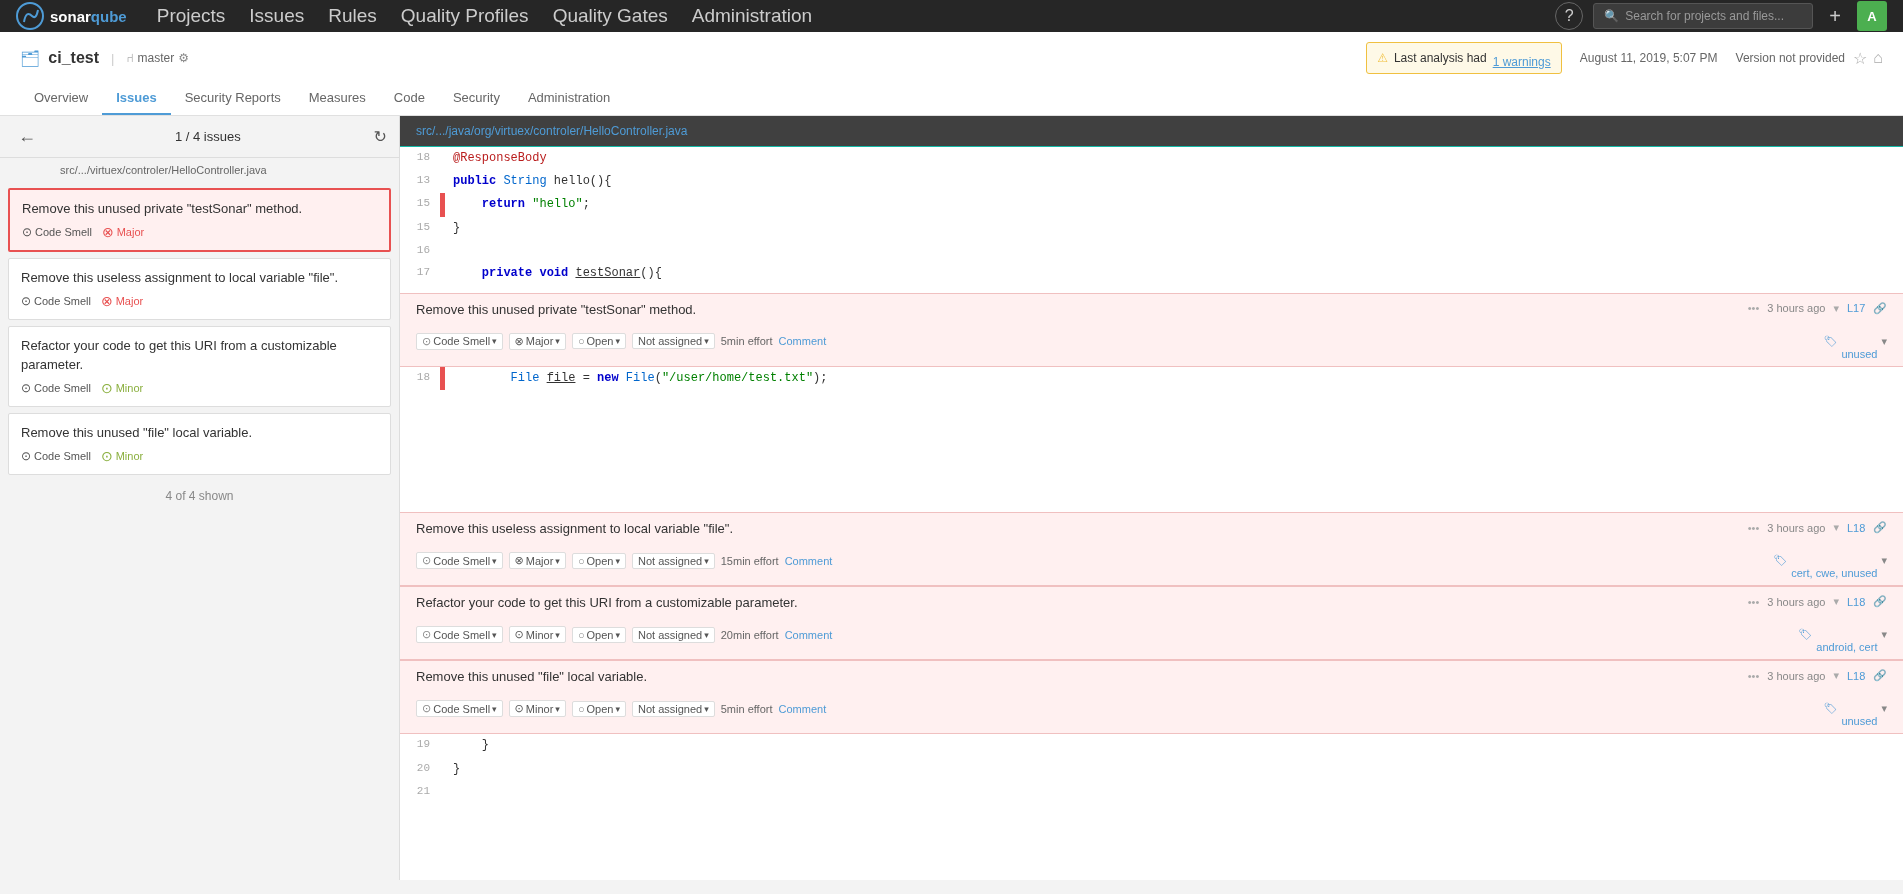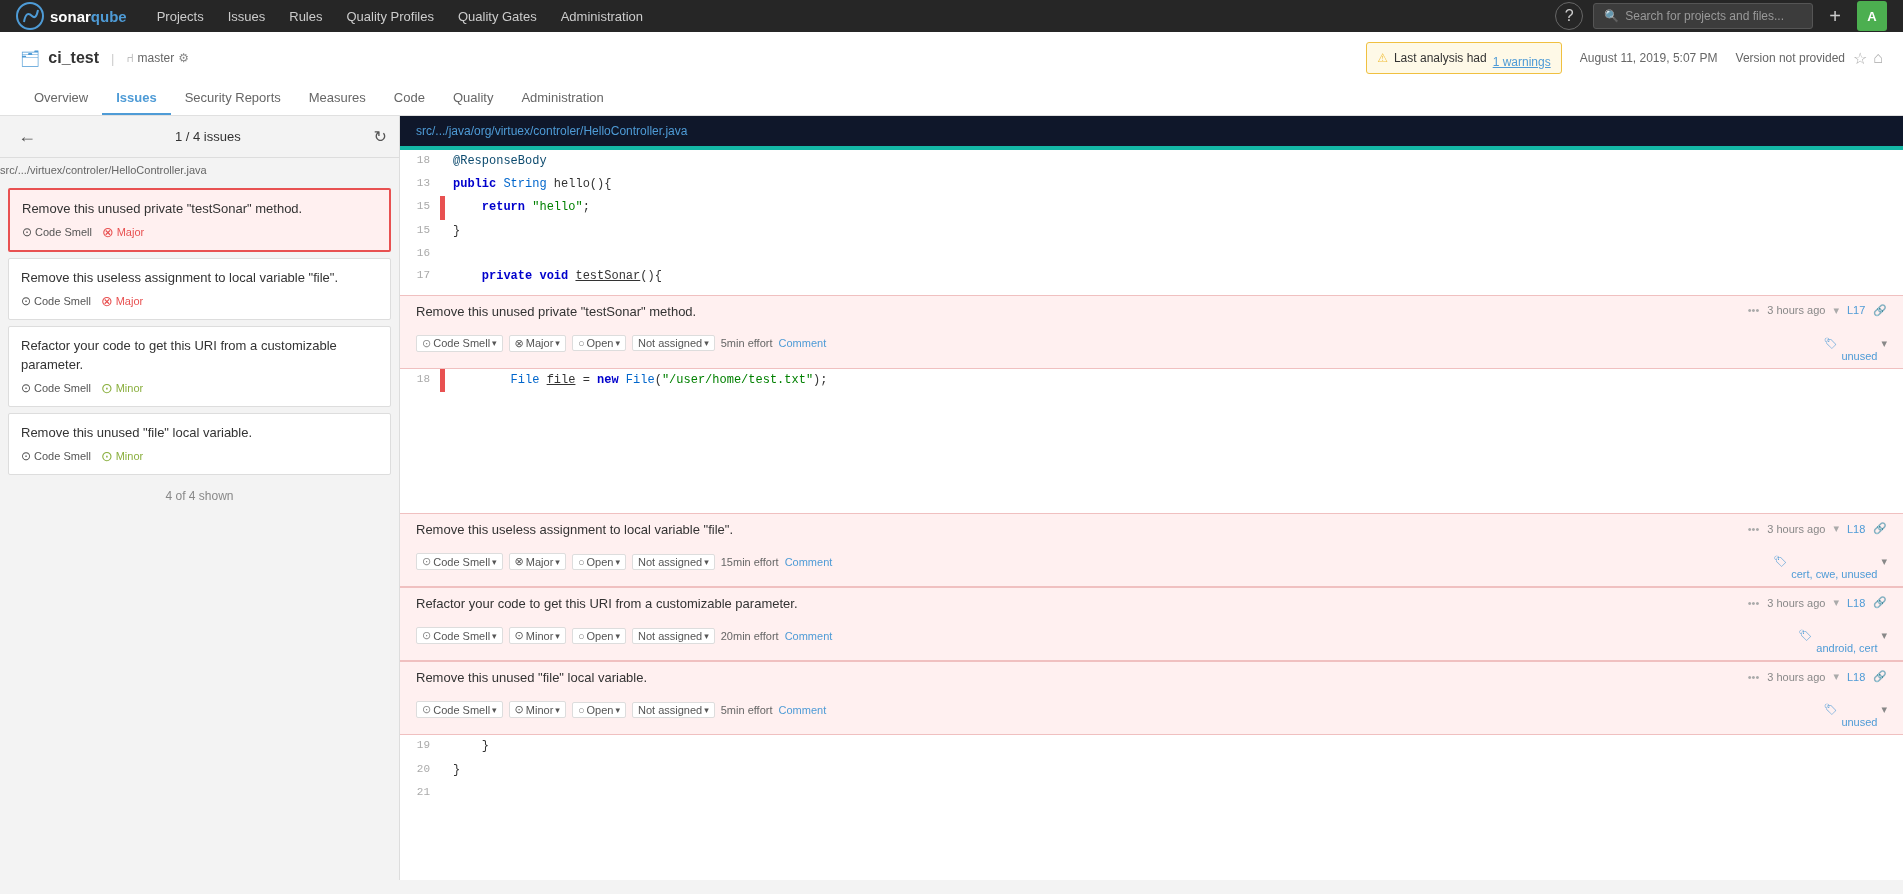--- a/index.html
+++ b/index.html
@@ -22,21 +22,21 @@
       font-size: 15px;
       font-weight: 600;
       white-space: nowrap;
     }
     .top-nav-links { display: flex; gap: 4px; flex: 1; }
     .top-nav-link {
       color: #ccc;
       text-decoration: none;
       padding: 4px 10px;
       border-radius: 3px;
-      font-size: 13px;
+      font-size: 19px;
     }
     .top-nav-right { display: flex; align-items: center; gap: 10px; }
     .search-bar {
       background: #3c3c3c;
       border: 1px solid #555;
       border-radius: 3px;
       padding: 5px 10px;
       color: #ccc;
       font-size: 12px;
       width: 220px;
@@ -187,23 +187,24 @@
     }
     .issues-count { font-size: 13px; color: #333; }
     .refresh-btn {
       background: none;
       border: none;
       font-size: 16px;
       cursor: pointer;
       color: #555;
     }
     .file-path-label {
-      padding: 6px 0;
+      padding: 6px 22px;
       font-size: 11px;
       color: #666;
+      margin-left: 38px;
     }
 
     .issue-list { overflow-y: auto; flex: 1; }
     .issue-card {
       background: #fff;
       border: 1px solid #ddd;
       border-radius: 2px;
       padding: 10px 12px;
       margin: 6px 8px;
       cursor: pointer;
@@ -252,22 +253,22 @@
       flex: 1;
       background: #fff;
       overflow-y: auto;
       display: flex;
       flex-direction: column;
     }
     .file-breadcrumb {
       padding: 8px 16px;
       font-size: 12px;
       color: #4e9bd6;
-      border-bottom: 4px solid #14b8a6;
-      background: #0f172a;
+      border-bottom: 1px solid #14b8a6;
+      background: #404040;
     }
 
     
     .code-area {
       flex: 1;
       font-family: 'SFMono-Regular', Consolas, 'Liberation Mono', Menlo, monospace;
       font-size: 12px;
       line-height: 1.6;
       padding: 0;
     }
@@ -350,21 +351,21 @@
       align-items: center;
       gap: 4px;
       color: #888;
       font-size: 11px;
     }
     .tag-label {
       color: #4e9bd6;
       margin-top: 25px;
     }
     .code-keyword { color: #0000cc; font-weight: bold; }
-    .code-annotation { color: #0c4a6e; margin-top: 40px; }
+    .code-annotation { color: #b91c1c; margin-top: 40px; }
     .code-string { color: #008000; }
     .code-type { color: #0066cc; }
 
     
     .right-panel::-webkit-scrollbar { width: 8px; }
     .right-panel::-webkit-scrollbar-track { background: #f1f1f1; }
     .right-panel::-webkit-scrollbar-thumb { background: #ccc; }
   </style>
 </head>
 <body>
@@ -421,21 +422,21 @@
         <span style="cursor:pointer;">⌂</span>
       </div>
     </div>
   </div>
   <div class="project-tabs">
     <a class="project-tab">Overview</a>
     <a class="project-tab active">Issues</a>
     <a class="project-tab">Security Reports</a>
     <a class="project-tab">Measures</a>
     <a class="project-tab">Code</a>
-    <a class="project-tab">Quality</a>
+    <a class="project-tab">Security</a>
     <a class="project-tab">Administration</a>
   </div>
 </div>
 
 <div class="main-content">
 
   <div class="left-panel">
     <div class="left-panel-toolbar">
       <button class="back-btn">←</button>
       <span class="issues-count">1 / 4 issues</span>

